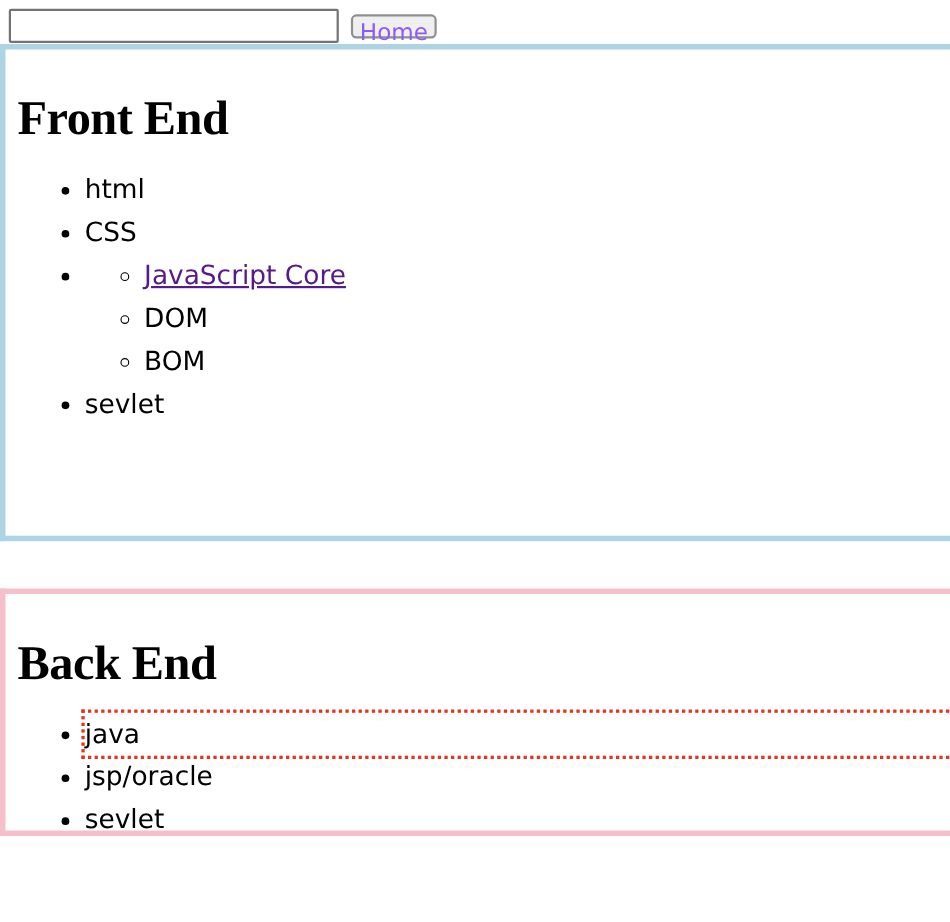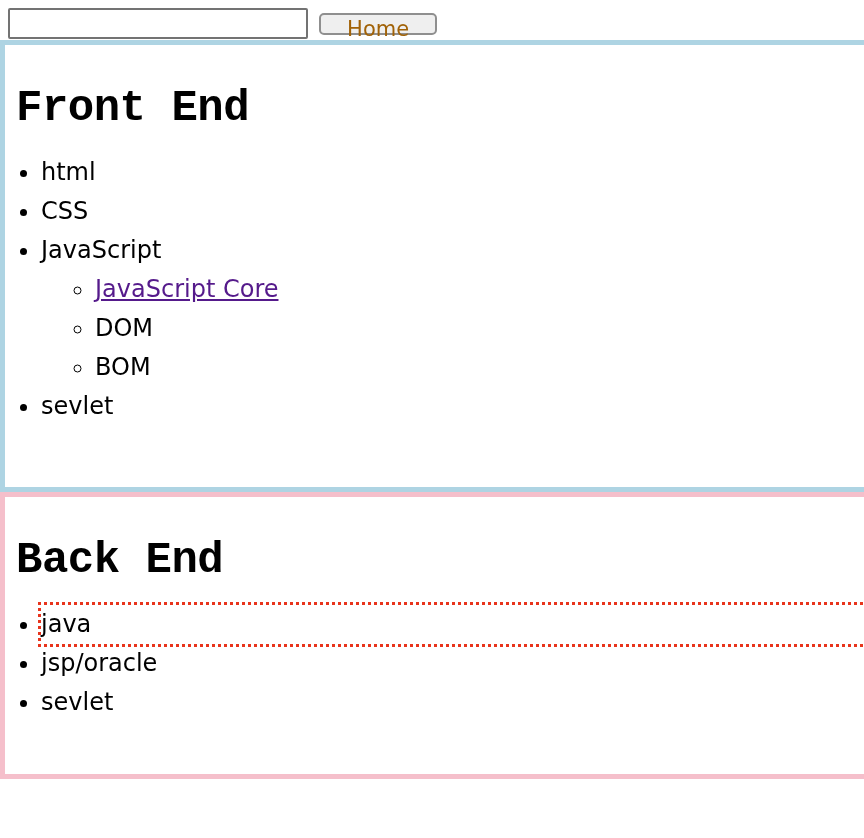--- a/index.html
+++ b/index.html
@@ -33,65 +33,66 @@
     font-family: "DejaVu Sans", sans-serif;
     font-size: 16px;
     padding: 2px 4px;
     vertical-align: middle;
     outline: none;
   }
   .home-button {
     margin-left: 6px;
     height: 22px;
     box-sizing: border-box;
-    padding: 1px 26px;
+    padding: 1px 6px;
     border: 2px solid #8f8f8f;
     border-radius: 5px;
     background: #efefef;
     font-family: "DejaVu Sans", sans-serif;
     font-size: 21px;
     line-height: 27px;
-    color: #a16207;
+    color: #8b5cf6;
     vertical-align: middle;
     cursor: default;
   }
 
   
   .panel {
     box-sizing: border-box;
     background: #ffffff;
     margin: 0;
     padding: 0 0 26px 0;
     border-style: solid;
     border-width: 5px;
     border-right: none;
   }
   .panel-front {
     border-color: #aed4e3;
     height: 452px;
   }
   .panel-back {
     border-color: #f5bfcb;
-    height: 287px;
+    height: 225px;
+    margin-top: 43px;
   }
 
   .panel h1 {
-    font-family: Liberation Mono, monospace;
+    font-family: Liberation Serif, serif;
     font-size: 44px;
     font-weight: bold;
     line-height: 1.05;
     margin: 40px 0 22px 11px;
     padding: 0;
     letter-spacing: -0.5px;
   }
 
   
   ul.tech-list {
     margin: 0;
-    padding-left: 36px;
+    padding-left: 72px;
     list-style-type: disc;
   }
   ul.tech-list > li {
     font-size: 24px;
     line-height: 39px;
     padding: 0;
     margin: 0;
   }
   ul.sub-list {
     margin: 0;
@@ -128,21 +129,20 @@
 <div class="panel panel-front" style="border-color: rgb(174, 212, 227);">
   <h1>Front End</h1>
   <ul class="tech-list">
     <li>
       <span>html</span>
     </li>
     <li>
       <span>CSS</span>
     </li>
     <li>
-      <span>JavaScript</span>
       <ul class="sub-list">
         <li>
           <a class="visited-link" href="#" style="color: rgb(85, 26, 139);">JavaScript Core</a>
         </li>
         <li>
           <span>DOM</span>
         </li>
         <li>
           <span>BOM</span>
         </li>

